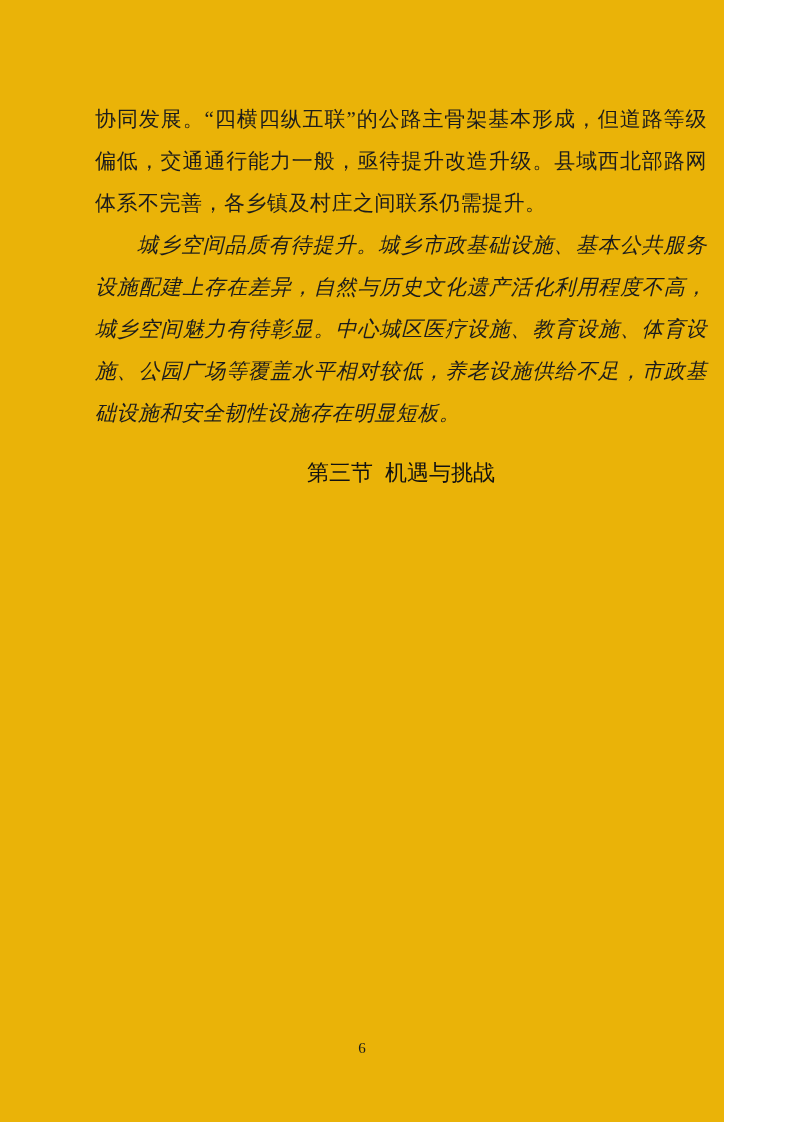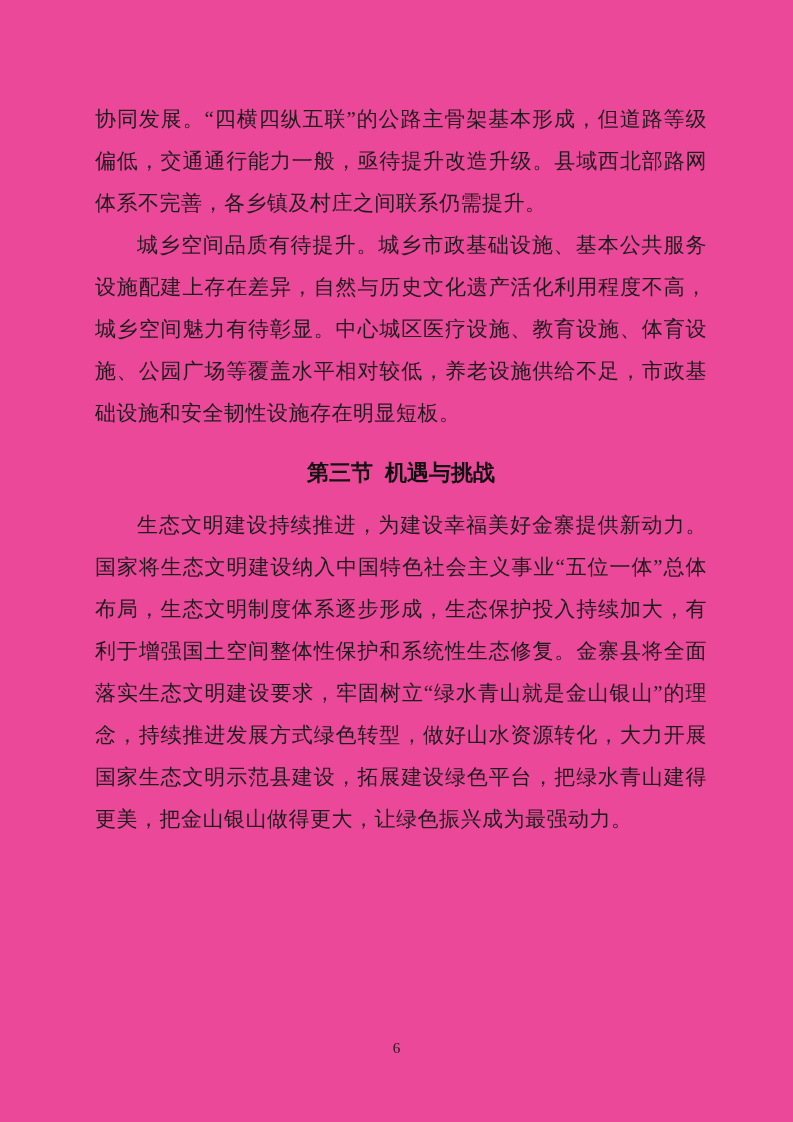--- a/index.html
+++ b/index.html
@@ -2,23 +2,23 @@
 <html><head>
 <meta charset="utf-8">
 <style>
   html, body {
     margin: 0;
     padding: 0;
     background: #ffffff;
   }
   .page {
     position: relative;
-    width: 793px;
+    width: 724px;
     height: 1122px;
-    background: #ec4899;
+    background: #eab308;
     overflow: hidden;
     font-family: "Liberation Serif", "DejaVu Serif", serif;
     color: #1c1c1c;
   }
   .content {
     position: absolute;
     left: 95px;
     top: 98px;
     width: 612px;
   }
@@ -26,26 +26,27 @@
     margin: 0;
     font-size: 21px;
     line-height: 42px;
     text-align: justify;
     text-justify: inter-ideograph;
     letter-spacing: 0.5px;
     word-break: break-all;
   }
   p.indent {
     text-indent: 2em;
+    font-style: italic;
   }
   h2.heading {
     margin: 18px 0 10px 0;
     font-family: "Liberation Sans", "DejaVu Sans", sans-serif;
     font-size: 22px;
-    font-weight: bold;
+    font-weight: normal;
     line-height: 42px;
     text-align: center;
     word-spacing: 6px;
     color: #111111;
   }
   .page-number {
     position: absolute;
     left: 0;
     right: 0;
     top: 1038px;
@@ -57,16 +58,15 @@
   }
 </style>
 </head>
 <body>
 
 <div class="page">
   <div class="content">
     <p class="para">协同发展。“四横四纵五联”的公路主骨架基本形成，但道路等级偏低，交通通行能力一般，亟待提升改造升级。县域西北部路网体系不完善，各乡镇及村庄之间联系仍需提升。</p>
     <p class="para indent">城乡空间品质有待提升。城乡市政基础设施、基本公共服务设施配建上存在差异，自然与历史文化遗产活化利用程度不高，城乡空间魅力有待彰显。中心城区医疗设施、教育设施、体育设施、公园广场等覆盖水平相对较低，养老设施供给不足，市政基础设施和安全韧性设施存在明显短板。</p>
     <h2 class="heading">第三节 机遇与挑战</h2>
-    <p class="para indent">生态文明建设持续推进，为建设幸福美好金寨提供新动力。国家将生态文明建设纳入中国特色社会主义事业“五位一体”总体布局，生态文明制度体系逐步形成，生态保护投入持续加大，有利于增强国土空间整体性保护和系统性生态修复。金寨县将全面落实生态文明建设要求，牢固树立“绿水青山就是金山银山”的理念，持续推进发展方式绿色转型，做好山水资源转化，大力开展国家生态文明示范县建设，拓展建设绿色平台，把绿水青山建得更美，把金山银山做得更大，让绿色振兴成为最强动力。</p>
   </div>
   <div class="page-number">6</div>
 </div>
 
 </body></html>

